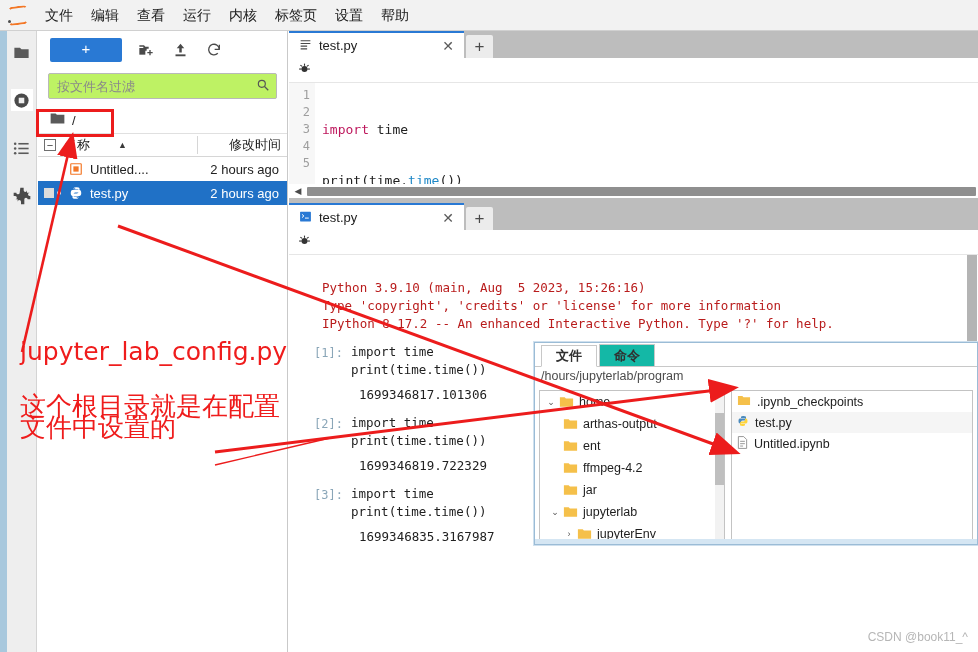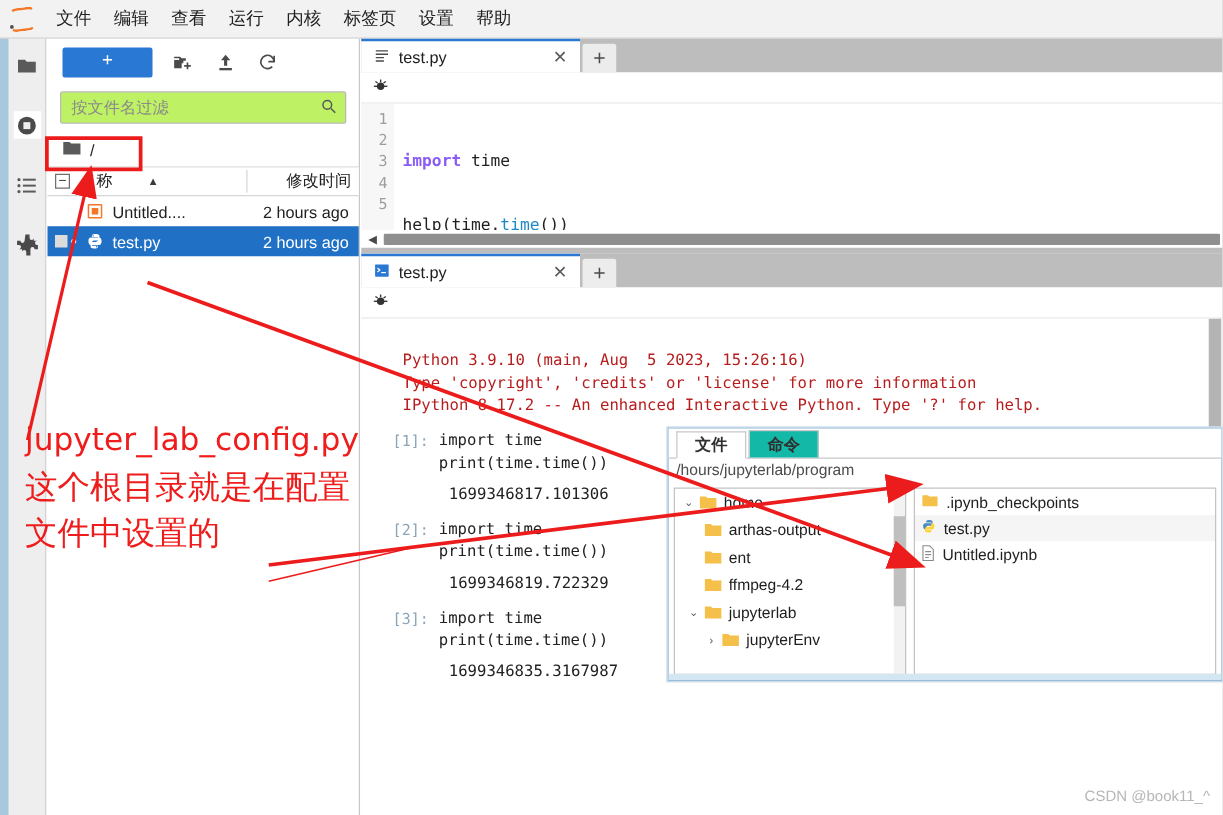--- a/index.html
+++ b/index.html
@@ -114,21 +114,21 @@
   }
   .panel-toolbar { height:25px; background:#fff; display:flex; align-items:center; padding-left:9px; border-bottom:1px solid #e6e6e6;}
   .bug-icon { color:#3a3a3a; font-size:13px; cursor:pointer; }
 
   
   .editor { position:absolute; left:0; top:0; width:689px; height:167px; }
   .editor-body { position:absolute; left:0; top:52px; width:689px; height:101px; background:#fff; display:flex;
     font-family:"DejaVu Sans Mono","Liberation Mono",monospace; font-size:13px; }
   .gutter { width:26px; background:#f7f7f7; color:#9e9e9e; text-align:right; padding:4px 5px 0 0; line-height:17px; font-size:12px; }
   .code { flex:1; padding:4px 0 0 7px; line-height:17px; white-space:pre; }
-  .kw { color:#8b5cf6; font-weight:bold; }
+  .kw { color:#be185d; font-weight:normal; }
   .fn { color:#1e88c7; }
   .hscroll {
     position:absolute; left:0; bottom:0; width:689px; height:14px; background:#ffffff;
     display:flex; align-items:center;
   }
   .hscroll .arrow { width:18px; text-align:center; font-size:9px; color:#4a4a4a; }
   .hscroll .thumb { flex:1; height:9px; background:#8f8f8f; border-radius:1px; margin-right:2px; }
 
   
   .console { position:absolute; left:0; top:172px; width:689px; height:449px; }
@@ -350,21 +350,21 @@
       <div class="editor-body">
         <div class="gutter">
           <div>1</div>
           <div>2</div>
           <div>3</div>
           <div>4</div>
           <div>5</div>
         </div>
         <div class="code">
           <div><span class="kw">import</span><span> time</span></div>
-          <div><span>help(time.</span><span class="fn">time</span><span>())</span></div>
+          <div><span>print(time.</span><span class="fn">time</span><span>())</span></div>
         </div>
       </div>
       <div class="hscroll">
         <div class="arrow">◀</div>
         <div class="thumb"></div>
       </div>
     </div>
 
     <div class="panel console">
       <div class="panel-tabbar">
@@ -460,20 +460,28 @@
           <span>ent</span>
         </div>
         <div class="tree-row" style="padding-left:22px">
           <span class="folder-ico">
               <svg width="15" height="12" viewBox="0 0 24 20" fill="#f5c04a">
                 <path d="M1 2h8l2 2h12v14H1z"></path>
               </svg>
             </span>
           <span>ffmpeg-4.2</span>
         </div>
+        <div class="tree-row" style="padding-left:22px">
+          <span class="folder-ico">
+              <svg width="15" height="12" viewBox="0 0 24 20" fill="#f5c04a">
+                <path d="M1 2h8l2 2h12v14H1z"></path>
+              </svg>
+            </span>
+          <span>jar</span>
+        </div>
         <div class="tree-row" style="padding-left:8px">
           <span class="tw">⌄</span>
           <span class="folder-ico">
               <svg width="15" height="12" viewBox="0 0 24 20" fill="#f5c04a">
                 <path d="M1 2h8l2 2h12v14H1z"></path>
               </svg>
             </span>
           <span>jupyterlab</span>
         </div>
         <div class="tree-row" style="padding-left:22px">
@@ -533,18 +541,18 @@
       <line x1="118" y1="226" x2="735" y2="452" stroke="#ec1c1c" stroke-width="3" marker-end="url(#ah)"></line>
 
       <line x1="215" y1="452" x2="733" y2="388" stroke="#ec1c1c" stroke-width="3" marker-end="url(#ah)"></line>
 
       <line x1="215" y1="465" x2="330" y2="438" stroke="#ec1c1c" stroke-width="1.4"></line>
     </svg>
 
     <div class="redbox" style="left:36px; top:109px; width:78px; height:28px;"></div>
 
     <div class="anno-text" style="left:20px; top:337px; font-size:25px;">jupyter_lab_config.py</div>
-    <div class="anno-text" style="left:20px; top:375px; font-size:26px;">这个根目录就是在配置</div>
+    <div class="anno-text" style="left:20px; top:391px; font-size:26px;">这个根目录就是在配置</div>
     <div class="anno-text" style="left:20px; top:412px; font-size:26px;">文件中设置的</div>
   </div>
 
   <div class="watermark">CSDN @book11_^</div>
 </div>
 
 </body></html>

